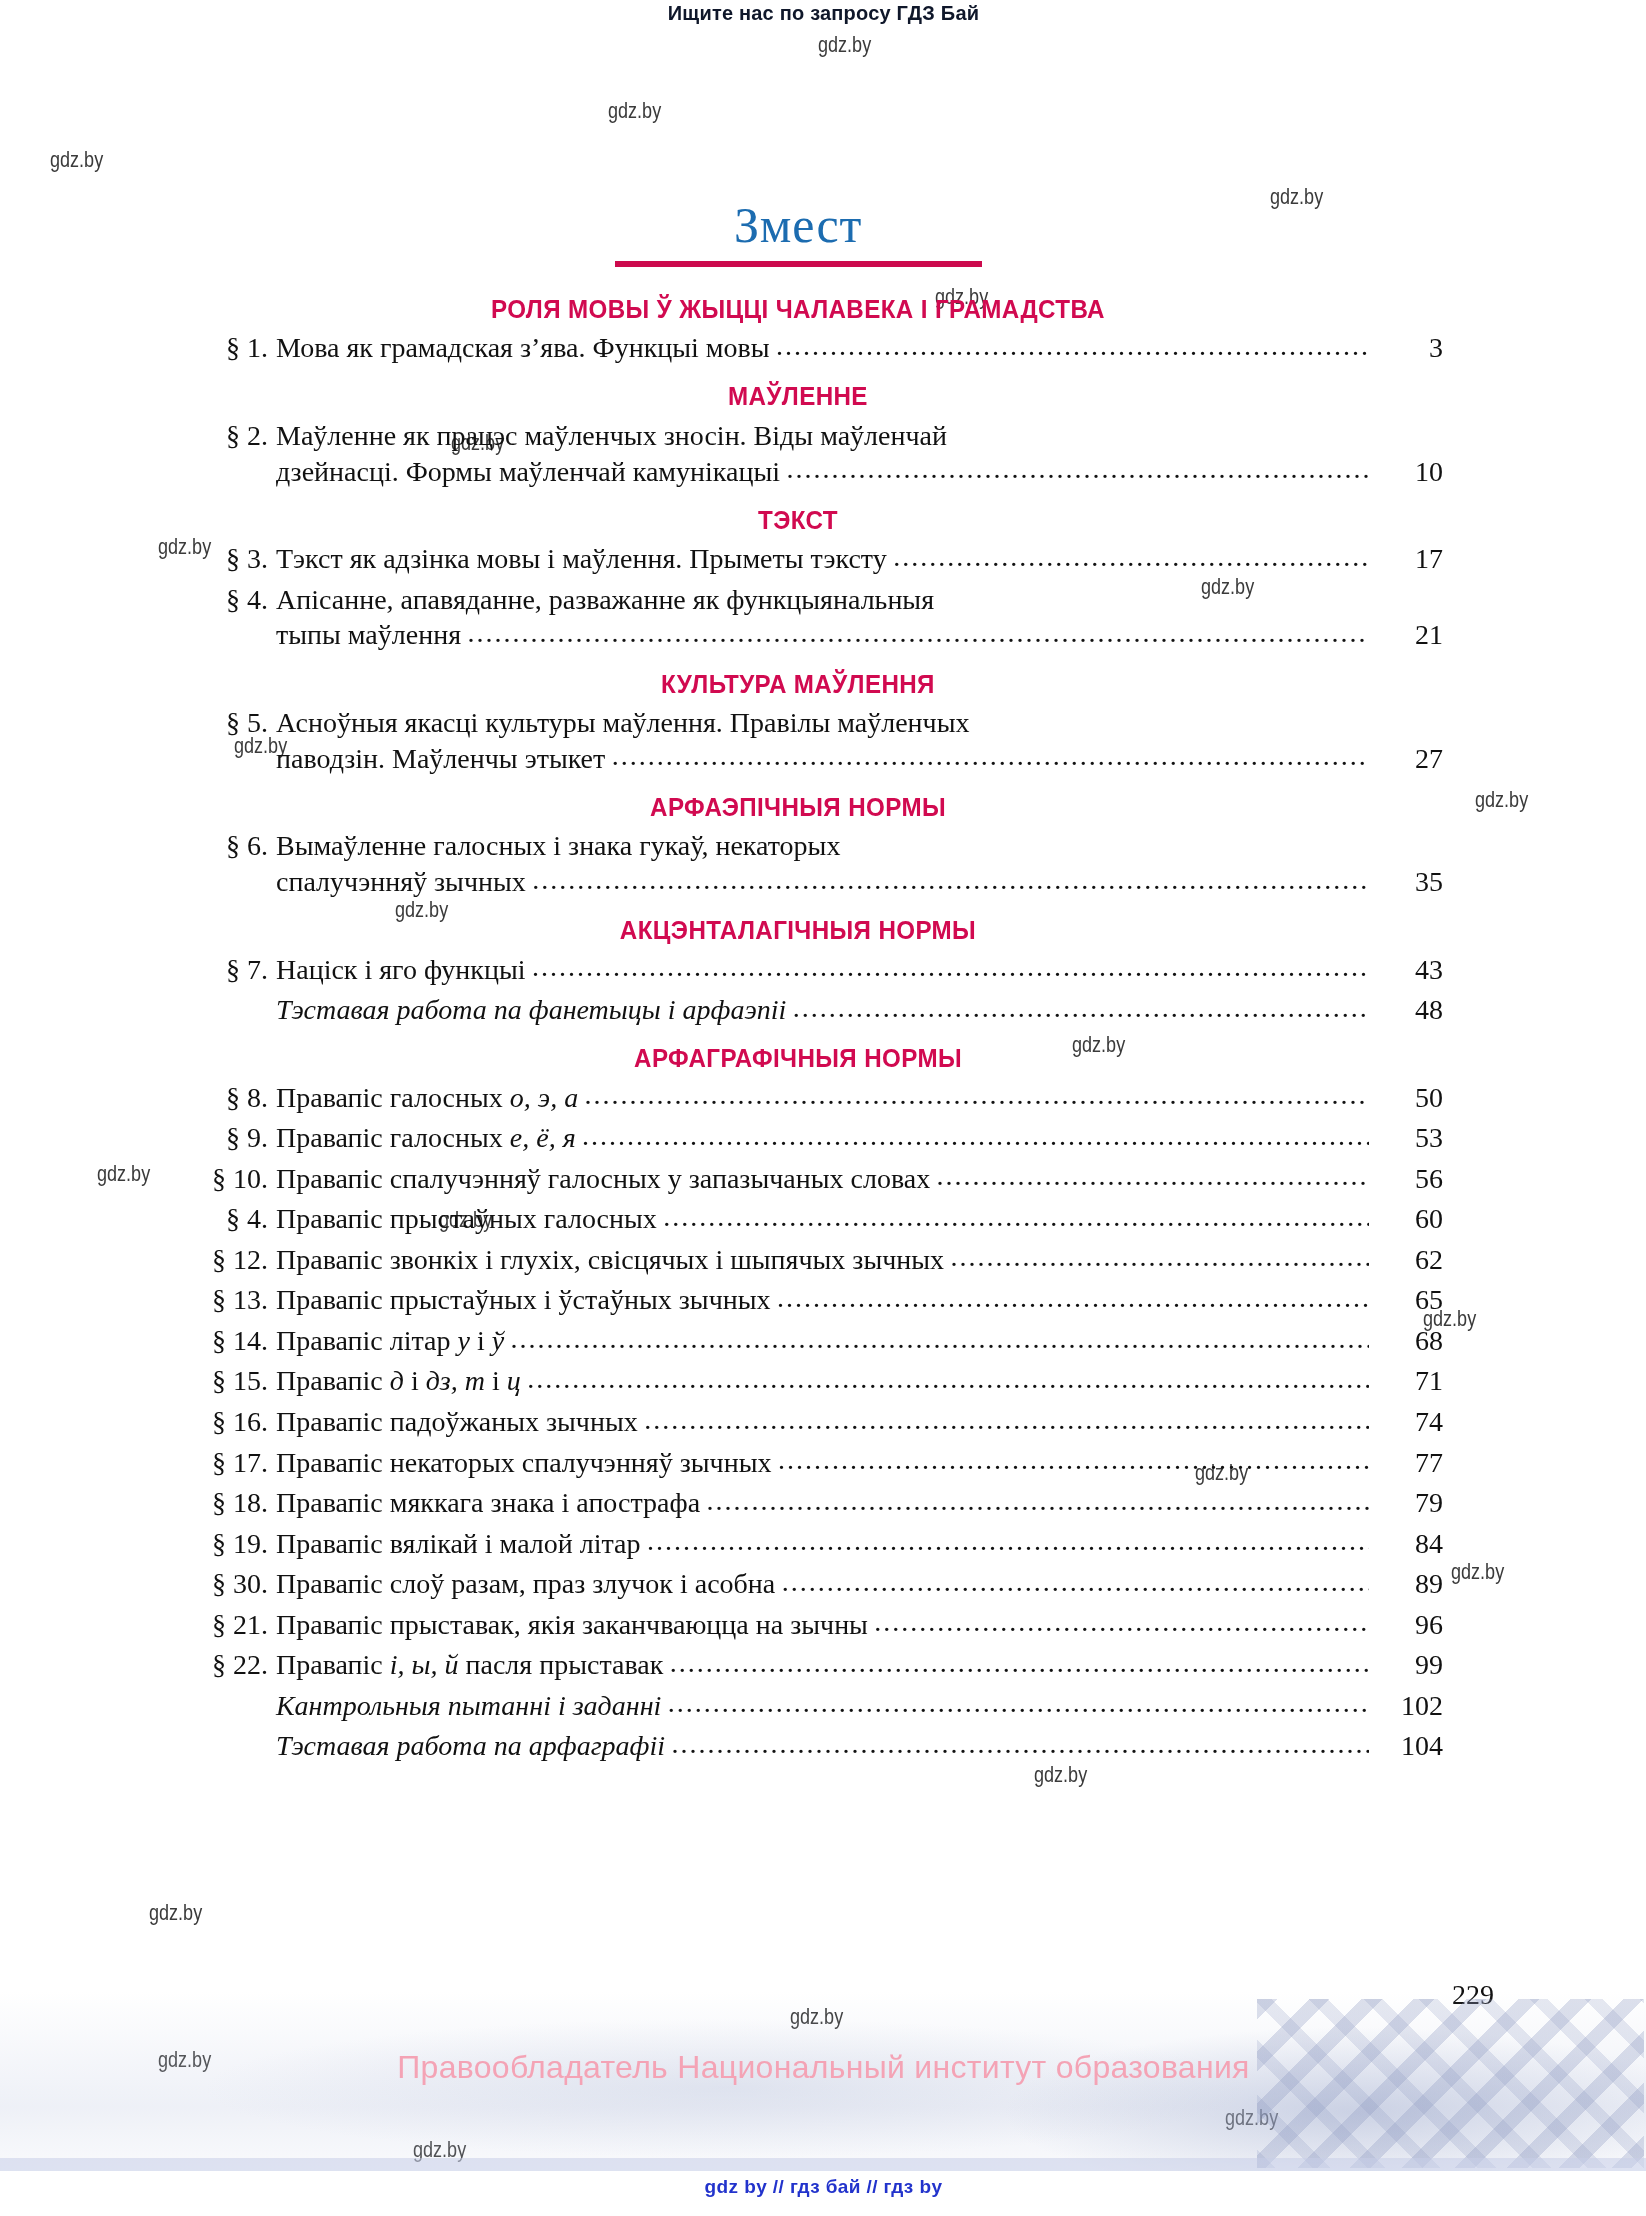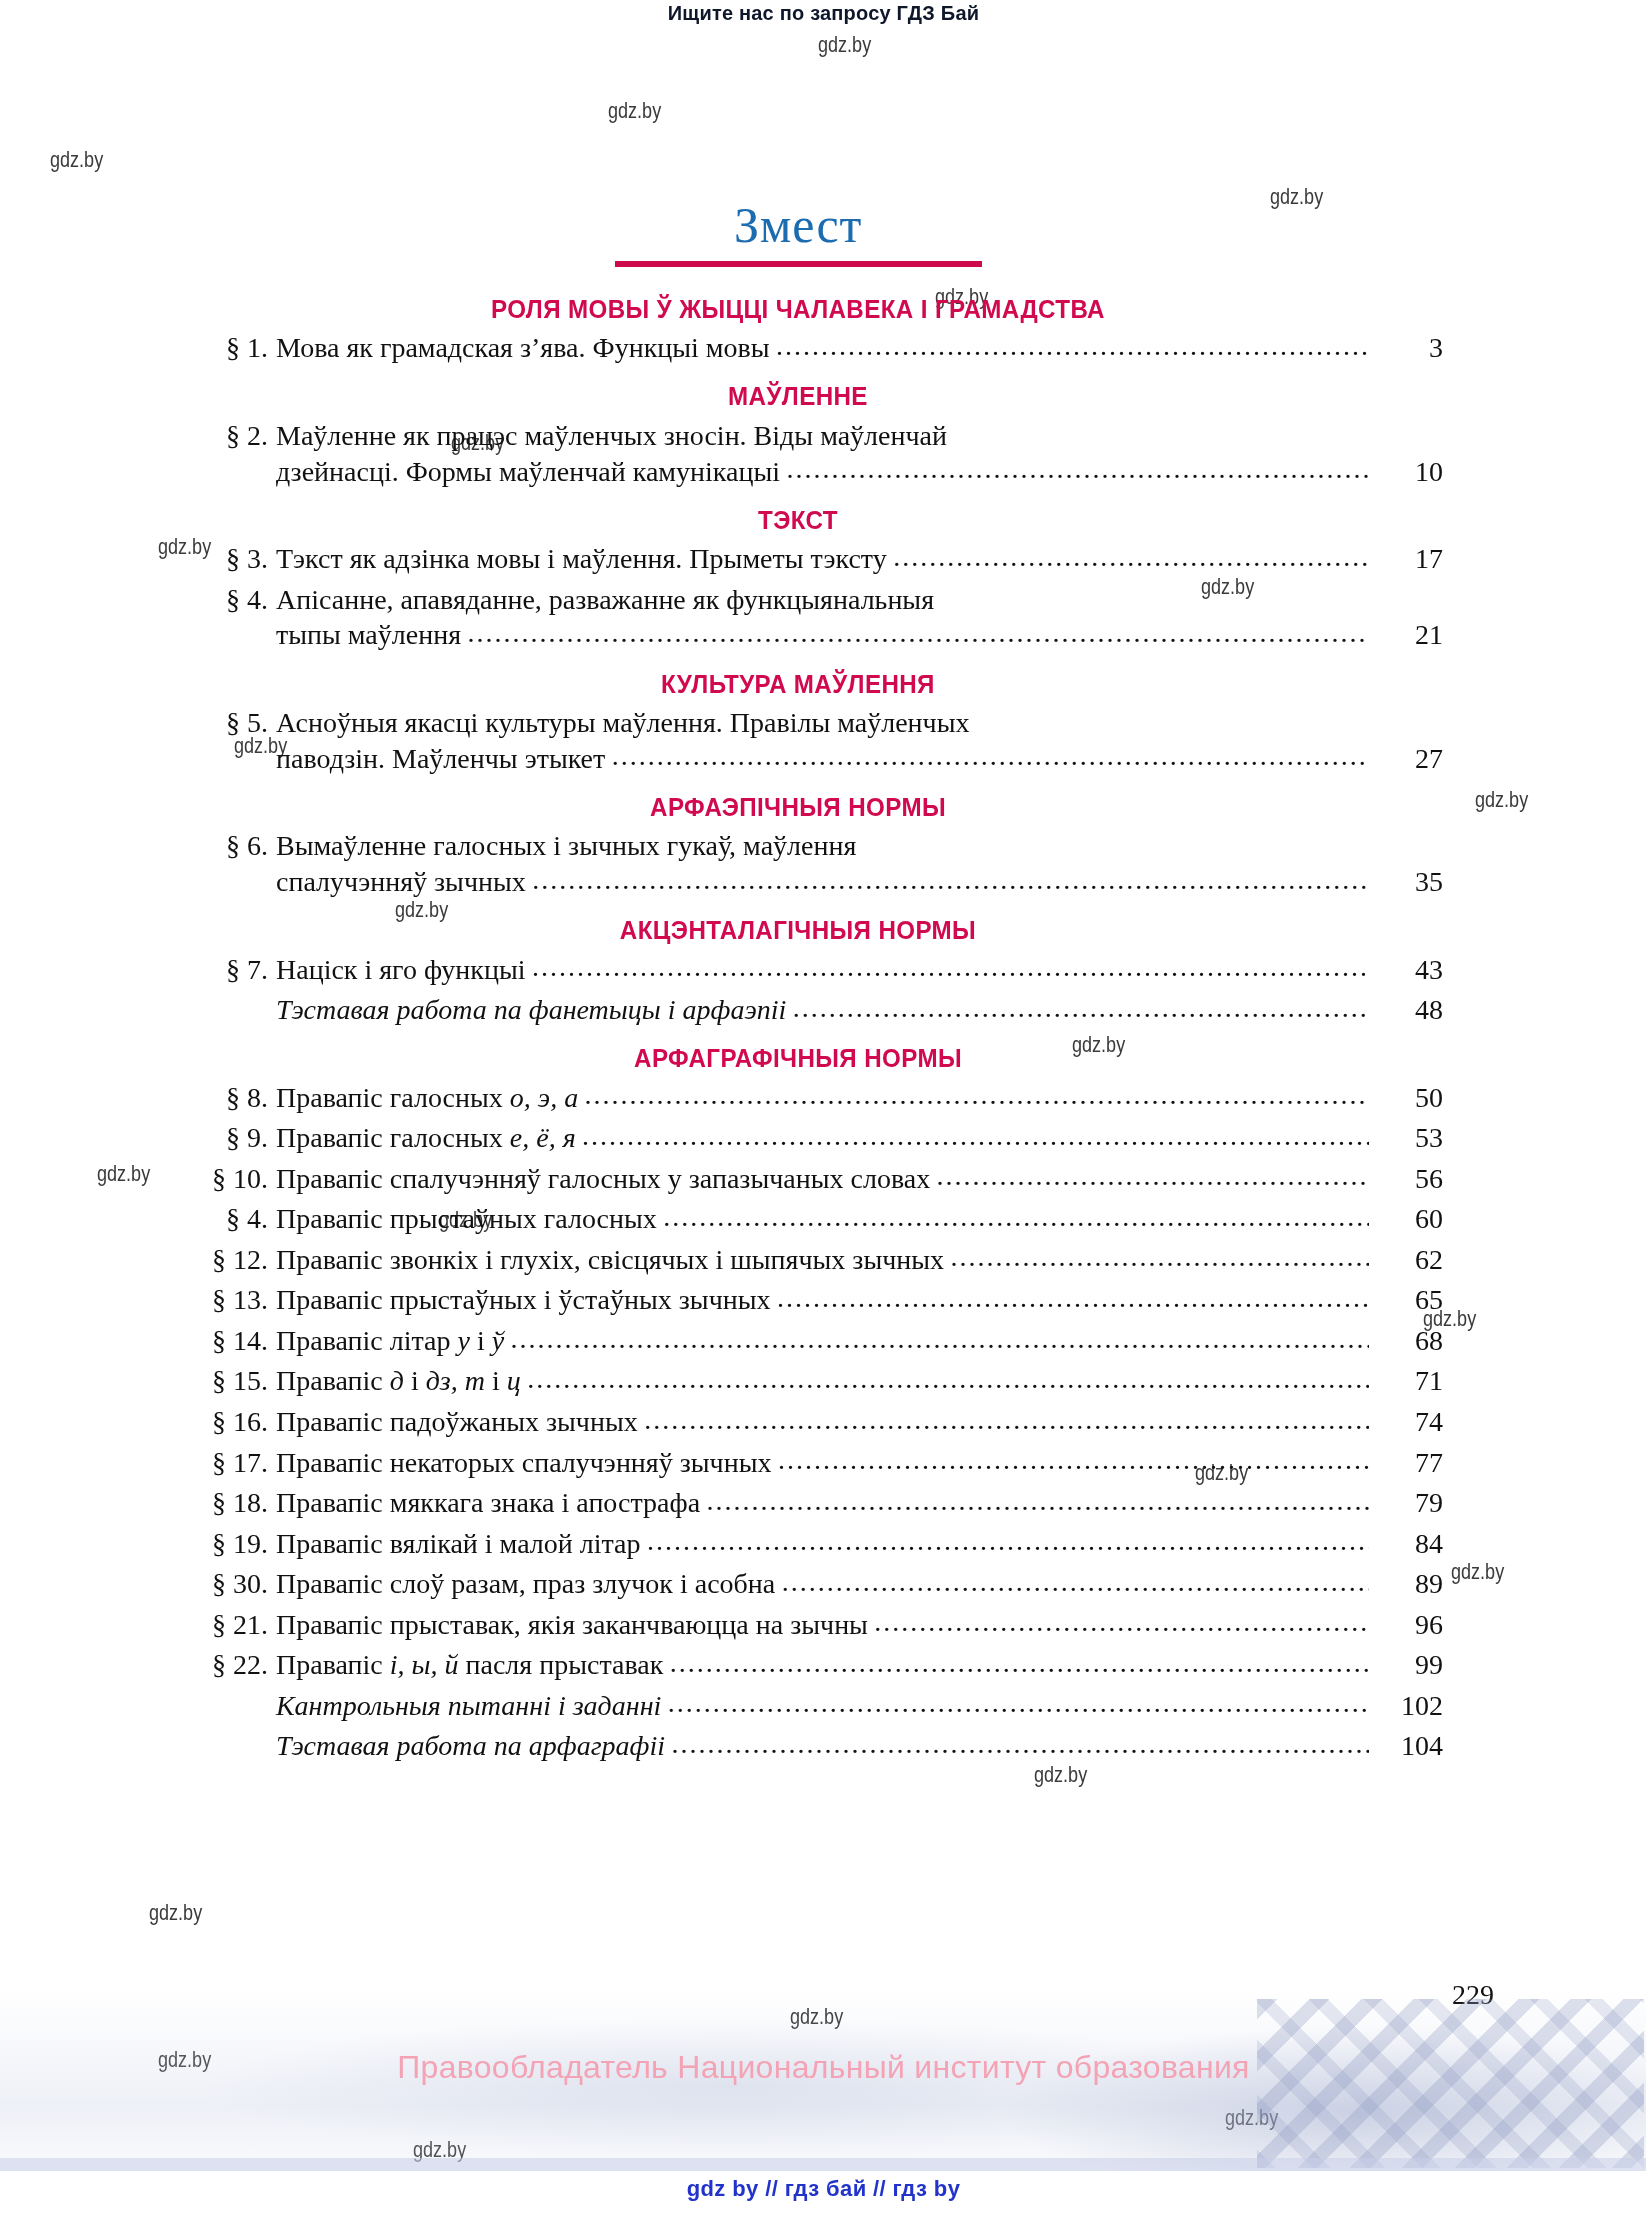--- a/index.html
+++ b/index.html
@@ -195,21 +195,21 @@
     height: 45px;
     background: #ffffff;
   }
   .footer-text {
     position: absolute;
     left: 0;
     top: 2176px;
     width: 1647px;
     text-align: center;
     font-family: "Liberation Sans", sans-serif;
-    font-size: 22px;
+    font-size: 19px;
     font-weight: bold;
     color: #2233cc;
     letter-spacing: 0.4px;
   }
   .footer-band {
     position: absolute;
     left: 0;
     top: 2158px;
     width: 1647px;
     height: 14.5px;
@@ -301,21 +301,21 @@
         </div>
         <div class="toc-row cont tight">
           <span class="num blank">&nbsp;</span>
           <span class="label">паводзін. Маўленчы этыкет</span>
           <span class="leader"></span>
           <span class="page-no">27</span>
         </div>
         <div class="section-head sh-n">АРФАЭПІЧНЫЯ НОРМЫ</div>
         <div class="toc-row">
           <span class="num">§ 6.</span>
-          <span class="label">Вымаўленне галосных і зычных гукаў, маўлення</span>
+          <span class="label">Вымаўленне галосных і знака гукаў, некаторых</span>
           <span class="leader nolead"></span>
           <span class="page-no">&nbsp;</span>
         </div>
         <div class="toc-row cont tight">
           <span class="num blank">&nbsp;</span>
           <span class="label">спалучэнняў зычных</span>
           <span class="leader"></span>
           <span class="page-no">35</span>
         </div>
         <div class="section-head sh-n">АКЦЭНТАЛАГІЧНЫЯ НОРМЫ</div>

